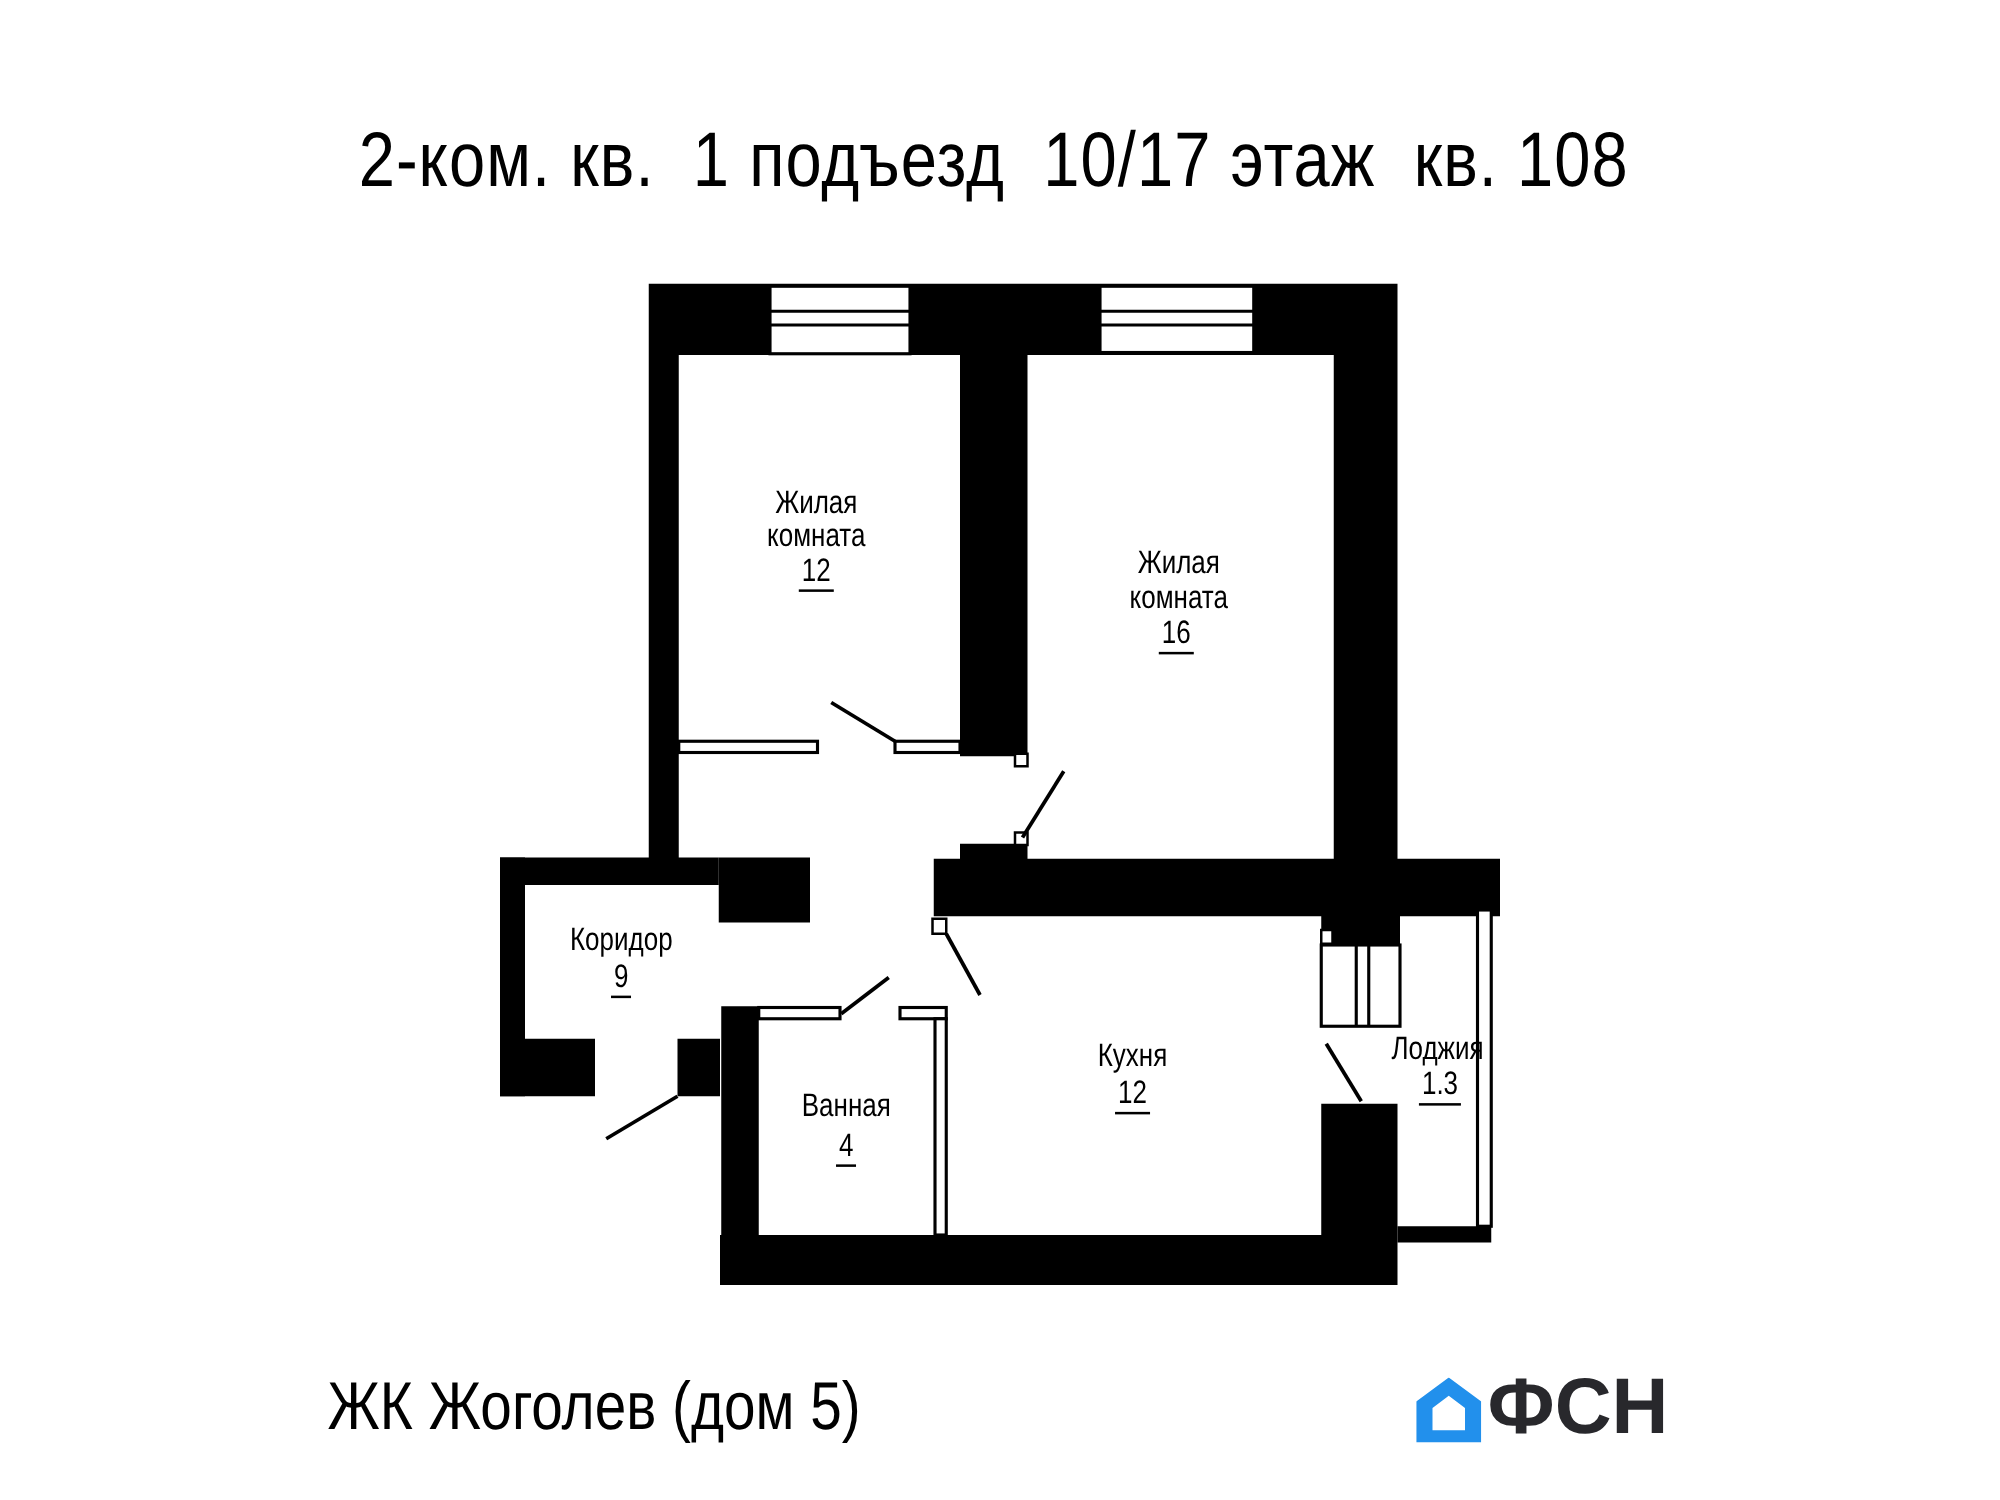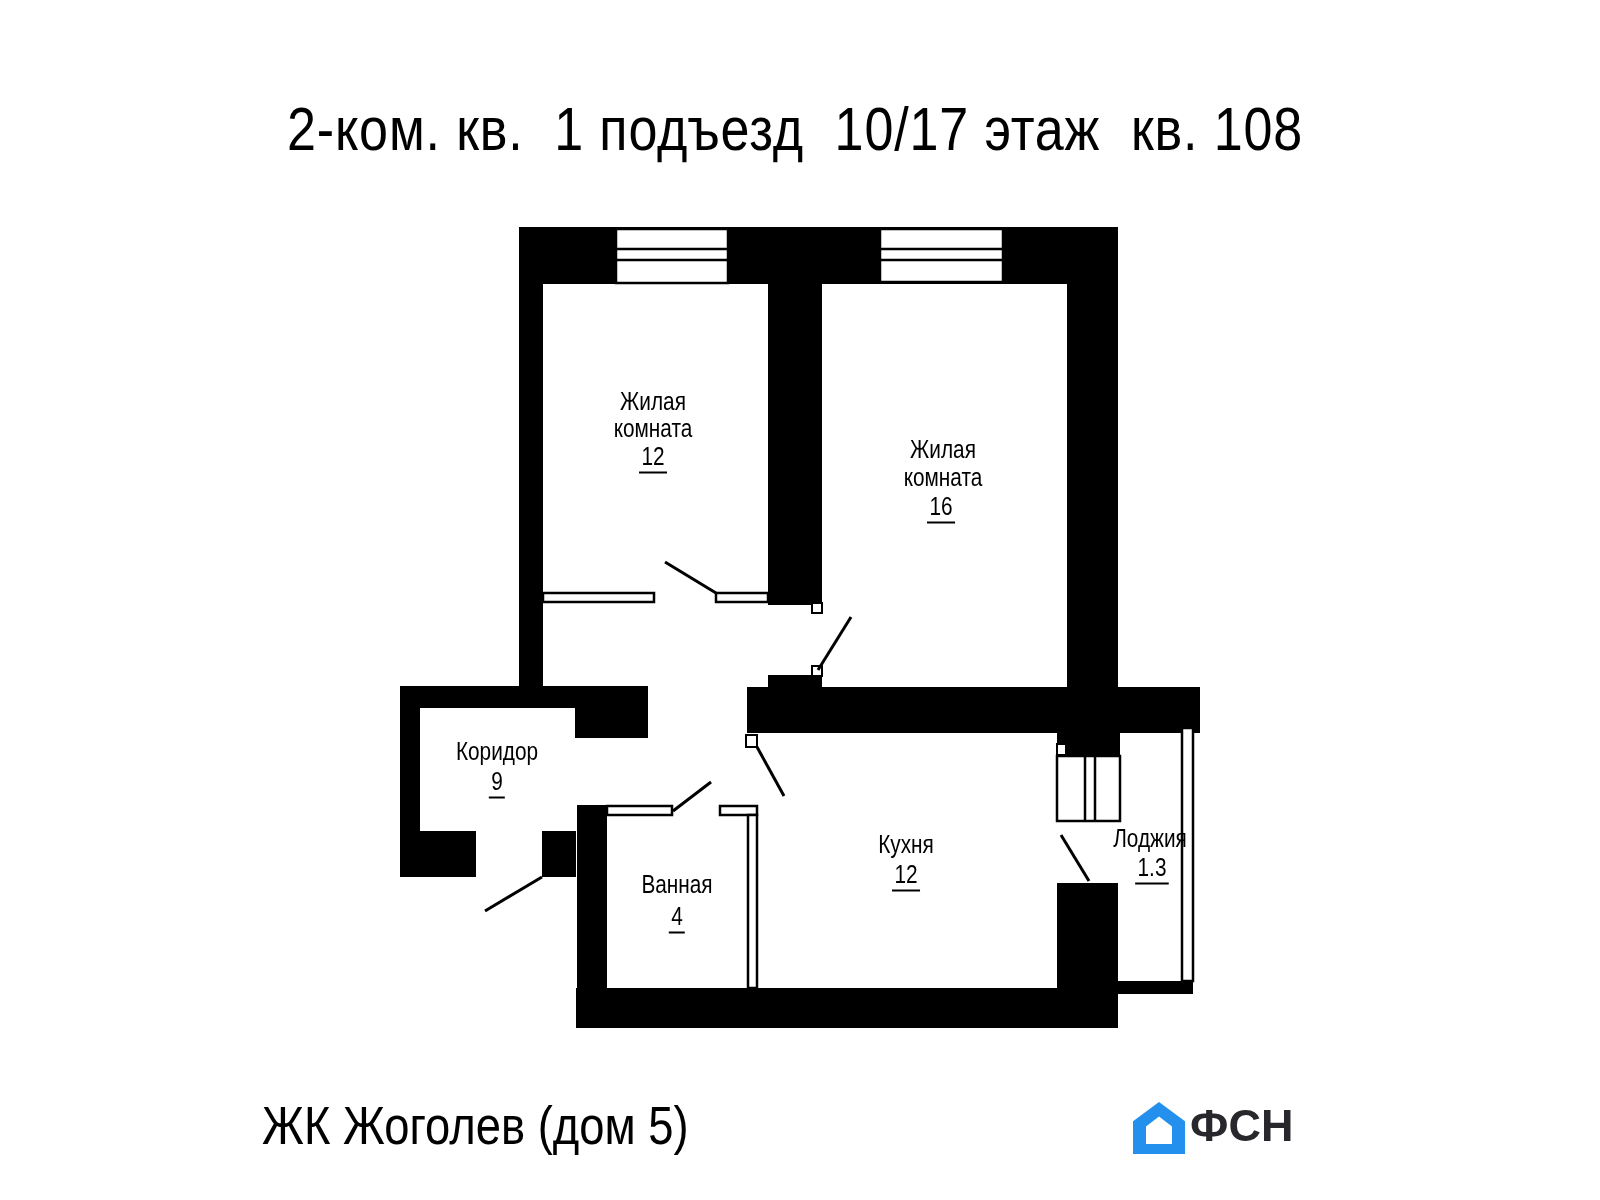--- a/index.html
+++ b/index.html
@@ -21,21 +21,21 @@
     font-size:26px;line-height:1;white-space:nowrap;color:#000;
   }
   .room-area .u{border-bottom:2px solid #000;padding:0 3px 3px 3px;display:inline-block;}
   .footer-project{
     position:absolute;left:262px;top:1097px;transform:translateY(-50%) scaleX(0.84);
     transform-origin:left center;font-size:54px;white-space:pre;color:#000;
   }
   .logo{position:absolute;left:1133px;top:1074px;width:210px;height:52px;}
   .logo-text{
     position:absolute;left:57px;top:50%;transform:translateY(-54%);
-    font-size:45px;font-weight:700;letter-spacing:0px;color:#28282c;white-space:nowrap;
+    font-size:63px;font-weight:700;letter-spacing:0px;color:#28282c;white-space:nowrap;
   }
 </style>
 </head>
 <body>
 
 <div class="page">
 
   <div class="main-title">2-ком. кв.  1 подъезд  10/17 этаж  кв. 108</div>
 
   <svg class="plan-svg" width="1600" height="1200" viewBox="0 0 1600 1200">

